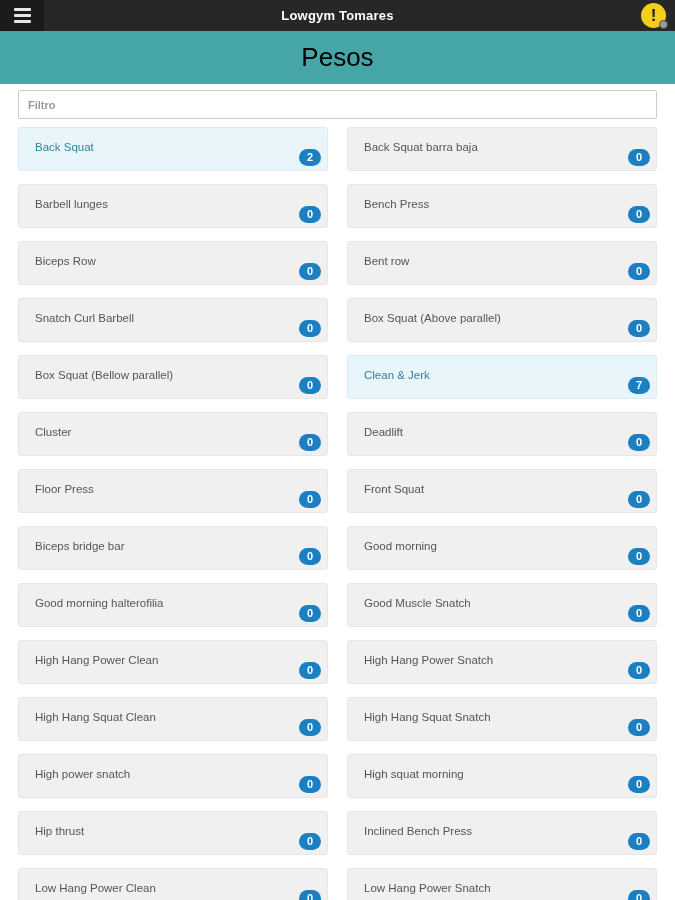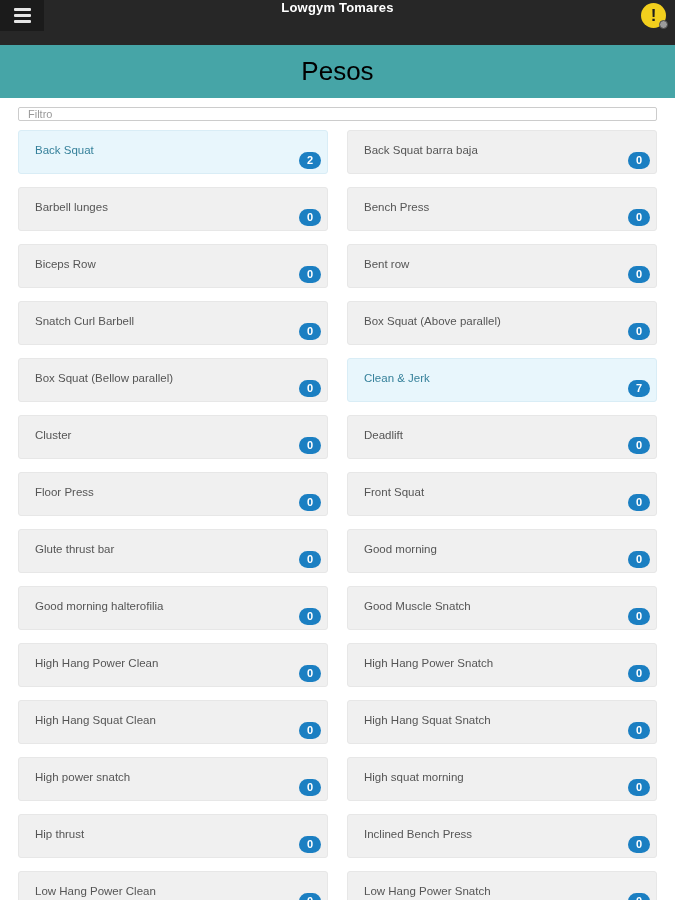--- a/index.html
+++ b/index.html
@@ -5,22 +5,22 @@
   * { box-sizing: border-box; }
   html, body { margin: 0; padding: 0; }
   body {
     width: 675px; height: 900px; overflow: hidden;
     background: #ffffff;
     font-family: "Liberation Sans", sans-serif;
   }
 
   
   .topbar {
-    height: 45px; background: var(--topbar-bg, #272727);
-    display: flex; align-items: flex-start; position: relative;
+    height: 31px; background: var(--topbar-bg, #272727);
+    display: flex; align-items: center; position: relative;
   }
   .menu-btn {
     width: 44px; height: 31px; background: #1b1b1b;
     display: flex; flex-direction: column; align-items: center; justify-content: center;
     cursor: pointer; border: 0; padding: 0;
   }
   .menu-btn .bar {
     width: 17px; height: 3px; background: #e6e6e6;
     border-radius: 1px; margin: 1.5px 0;
   }
@@ -47,24 +47,25 @@
     height: 53px; background: var(--teal, #46a5a7);
     display: flex; align-items: center; justify-content: center;
   }
   .page-header h1 {
     margin: 0; color: #000000; font-size: 26px; font-weight: 500;
   }
 
   
   .filter-wrap { padding: 6px 18px 0; }
   .filter-input {
-    width: 100%; height: 14px;
+    width: 100%; height: 29px;
     border: 1px solid #cccccc; border-radius: 2px;
     font-size: 11px; padding: 0 9px; color: #333333;
     outline: none;
+    font-weight: bold;
   }
   .filter-input::placeholder { color: #999999; }
 
   
   .grid {
     display: grid; grid-template-columns: 1fr 1fr;
     column-gap: 19px; row-gap: 13px;
     padding: 8px 18px 0;
   }
   .card {
@@ -180,21 +181,21 @@
     <span class="name">Floor Press</span>
     <span class="badge">0</span>
   </div>
 
   <div class="card">
     <span class="name">Front Squat</span>
     <span class="badge">0</span>
   </div>
 
   <div class="card">
-    <span class="name">Glute thrust bar</span>
+    <span class="name">Biceps bridge bar</span>
     <span class="badge">0</span>
   </div>
 
   <div class="card">
     <span class="name">Good morning</span>
     <span class="badge">0</span>
   </div>
 
   <div class="card">
     <span class="name">Good morning halterofilia</span>

